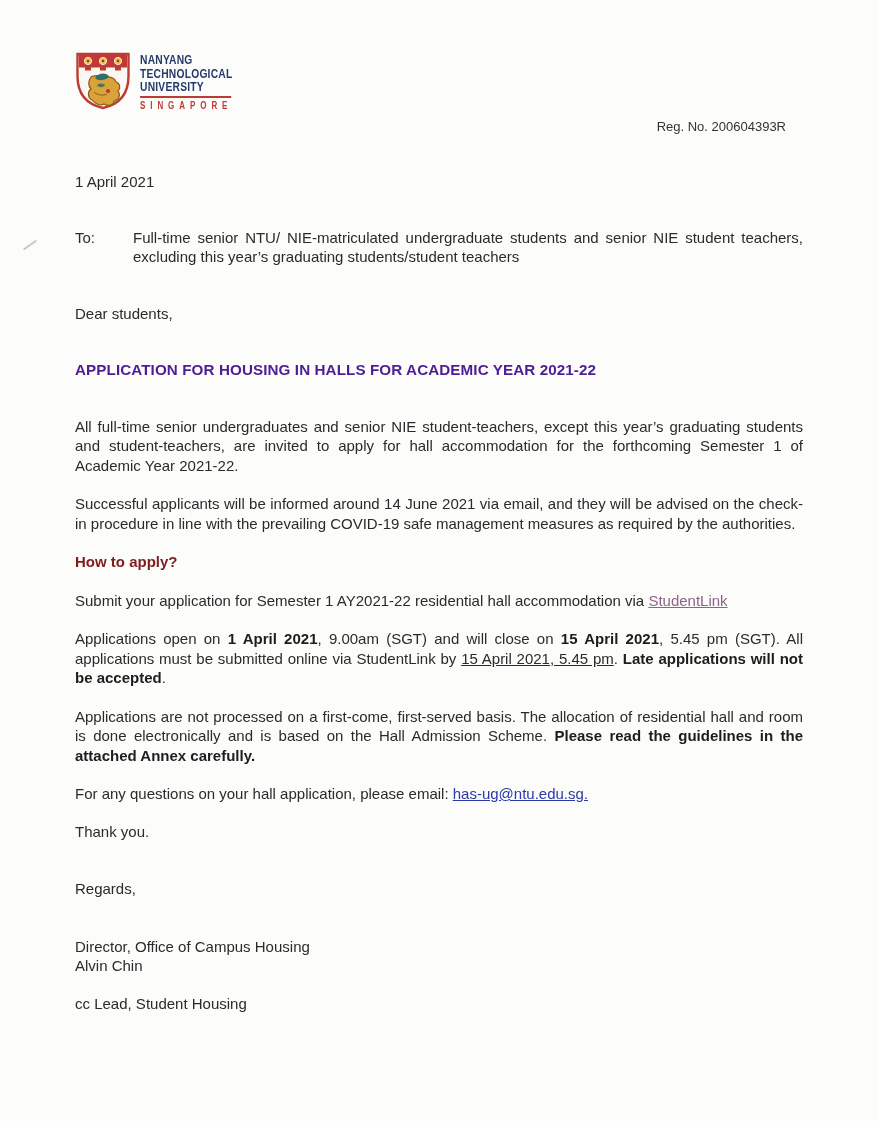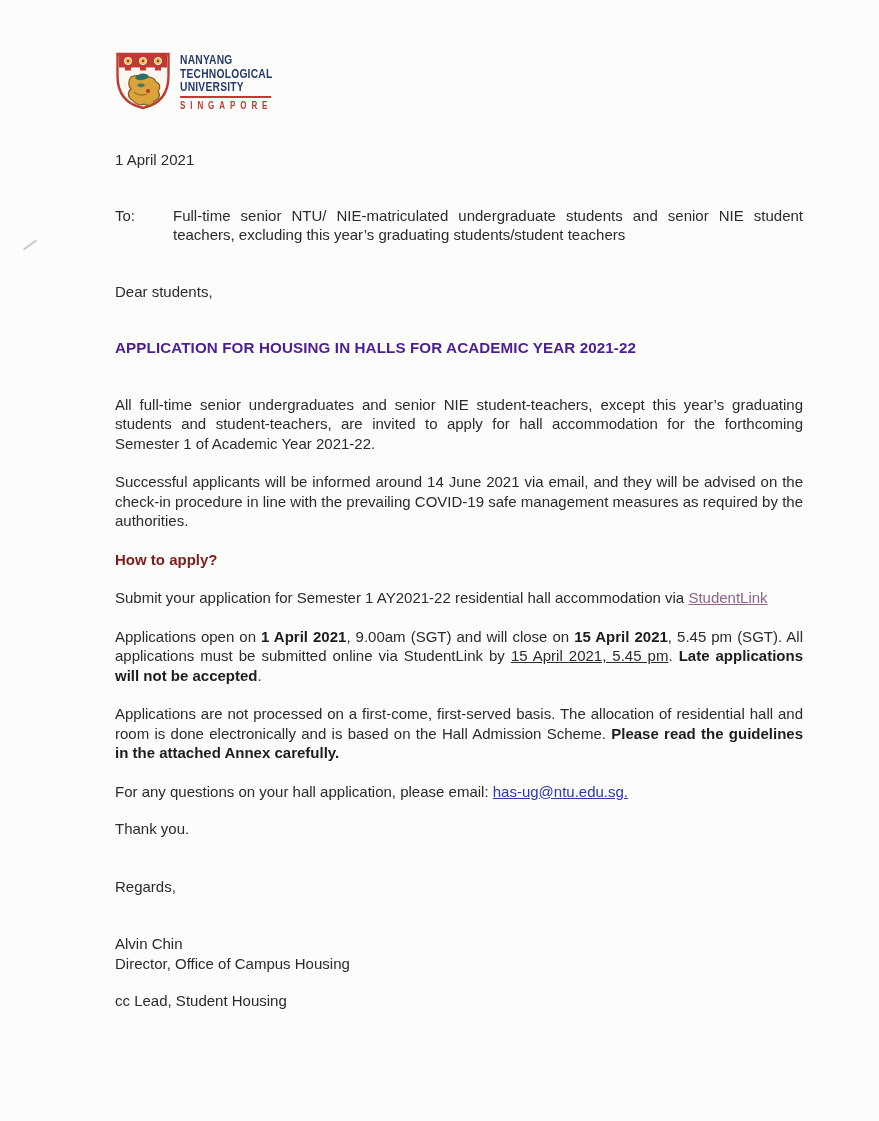--- a/index.html
+++ b/index.html
@@ -12,21 +12,21 @@
   *{box-sizing:border-box;}
   html,body{margin:0;padding:0;}
   body{
     width:879px;height:1121px;overflow:hidden;
     background:#fcfcfb;
     font-family:"Liberation Sans","DejaVu Sans",sans-serif;
     color:var(--body-ink);
     font-size:15px;line-height:19.5px;
   }
   .page{position:relative;width:879px;height:1121px;}
-  .content{padding:52px 76px 0 75px;margin-left:40px;}
+  .content{padding:52px 76px 0 75px;}
 
   
   .artifact{
     position:absolute;left:22px;top:244px;width:16px;height:2px;
     background:#9a9a9a;opacity:.55;transform:rotate(-35deg);border-radius:2px;
   }
 
   
   .logo-row{display:flex;align-items:flex-start;height:60px;}
   .crest{width:56px;height:58px;flex:0 0 auto;}
@@ -95,20 +95,21 @@
       </svg>
       <div class="logo-text">
         <div class="lt">NANYANG</div>
         <div class="lt">TECHNOLOGICAL</div>
         <div class="lt">UNIVERSITY</div>
         <div class="lt-rule"></div>
         <div class="lt-sg">SINGAPORE</div>
       </div>
     </div>
 
+    <div class="reg">Reg. No. 200604393R</div>
 
 
     <div class="date">1 April 2021</div>
 
     <div class="row to-row">
       <span class="lbl">To:</span>
       <span class="to-text">Full-time senior NTU/ NIE-matriculated undergraduate students and senior NIE student teachers, excluding this year’s graduating students/student teachers</span>
     </div>
 
     <div class="line">Dear students,</div>
@@ -127,20 +128,20 @@
 
     <p class="para just"><span>Applications are not processed on a first-come, first-served basis. The allocation of residential hall and room is done electronically and is based on the Hall Admission Scheme. </span><b>Please read the guidelines in the attached Annex carefully.</b></p>
 
     <p class="para"><span>For any questions on your hall application, please email: </span><a href="#" class="lnk-b">has-ug@ntu.edu.sg.</a></p>
 
     <div class="thanks">Thank you.</div>
 
     <div class="regards">Regards,</div>
 
     <div class="sig">
+      <div>Director, Office of Campus Housing</div>
       <div>Alvin Chin</div>
-      <div>Director, Office of Campus Housing</div>
     </div>
 
     <div class="cc">cc Lead, Student Housing</div>
 
   </div>
 </div>
 
 </body></html>

